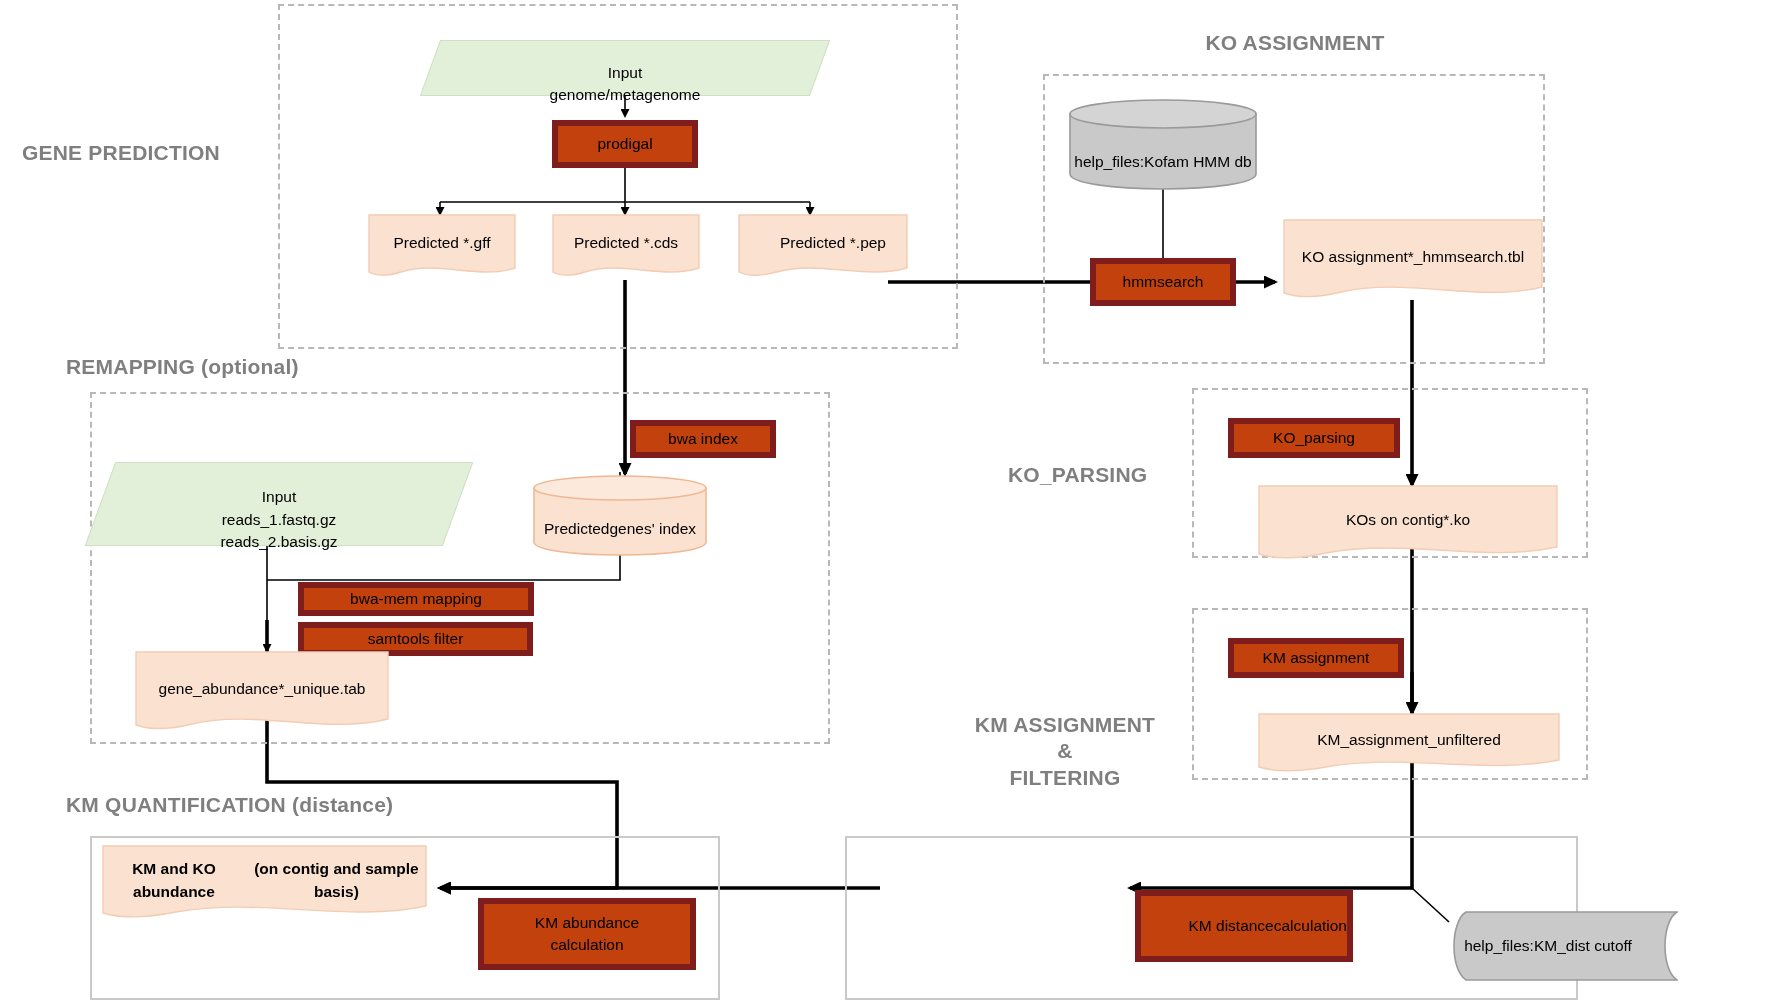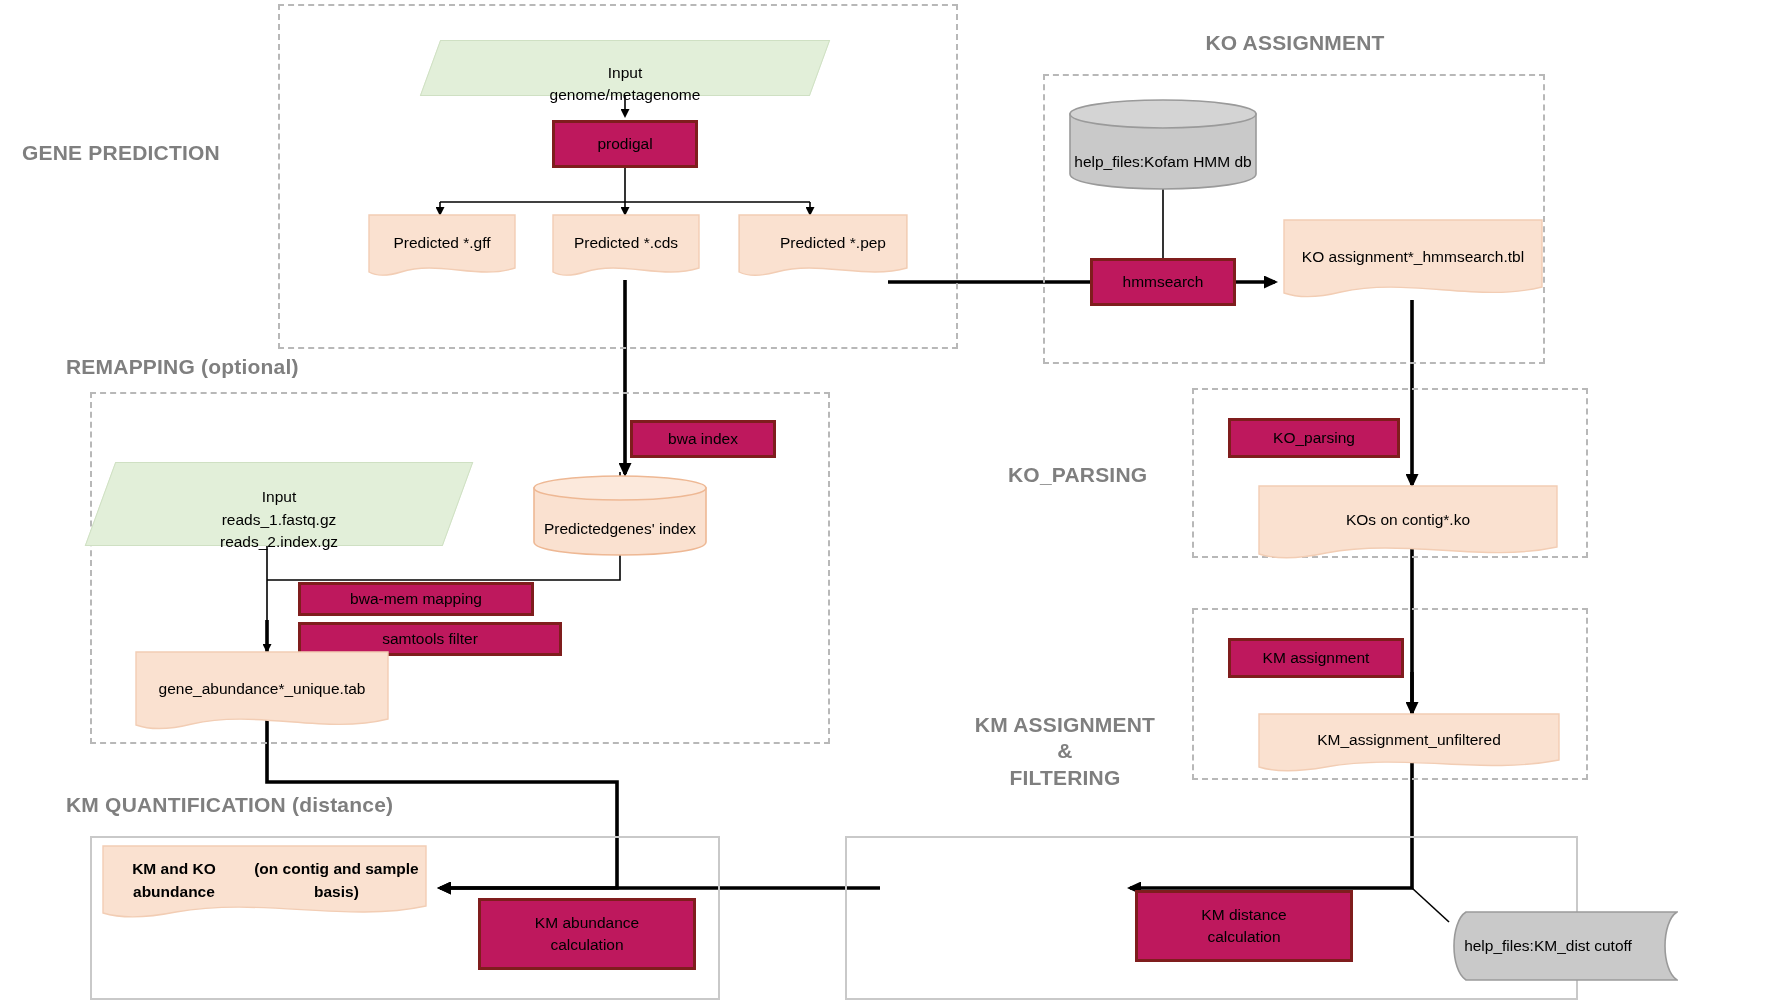--- a/index.html
+++ b/index.html
@@ -43,22 +43,22 @@
     display:flex;
     align-items:center;
     justify-content:center;
     text-align:center;
     font-size:15.5px;
     color:#000;
     line-height:1.45;
   }
   
   .proc{
-    background:#be185d;
-    border:3px solid #7f1d1d;
+    background:#c2410c;
+    border:6px solid #7f1d1d;
   }
   
   .inputpara{
     background:transparent;
     border:none;
   }
   .inputpara .shape{
     position:absolute;
     inset:0;
     background:#e2efd9;
@@ -236,41 +236,41 @@
 
   <div class="node proc" style="left:630px;top:420px;width:146px;height:38px;">
     <span>bwa index</span>
   </div>
 
   <div class="node inputpara" style="left:100px;top:462px;width:358px;height:84px;">
     <span class="shape"></span>
     <span class="txt">
       <span>Input</span><br>
       <span>reads_1.fastq.gz</span><br>
-      <span>reads_2.index.gz</span>
+      <span>reads_2.basis.gz</span>
     </span>
   </div>
 
   <div class="cyl" style="left:532px;top:474px;width:176px;height:82px;">
     <svg viewBox="0 0 176 82" preserveAspectRatio="none">
       <path d="M2,14 L2,68 C2,76 40,81 88,81 C136,81 174,76 174,68 L174,14 Z" fill="#fae1d0" stroke="#eeb894" stroke-width="1.6"></path>
       <ellipse cx="88" cy="14" rx="86" ry="12" fill="#fce9dc" stroke="#eeb894" stroke-width="1.6"></ellipse>
     </svg>
     <span class="txt" style="padding-top:14px;">
       <span>Predicted</span>
         <br>
       <span>genes' index</span>
     </span>
   </div>
 
   <div class="node proc" style="left:298px;top:582px;width:236px;height:34px;">
     <span>bwa-mem mapping</span>
   </div>
 
-  <div class="node proc" style="left:298px;top:622px;width:264px;height:34px;">
+  <div class="node proc" style="left:298px;top:622px;width:235px;height:34px;">
     <span>samtools filter</span>
   </div>
 
   <div class="doc" style="left:135px;top:651px;width:254px;height:84px;">
     <svg viewBox="0 0 254 84" preserveAspectRatio="none">
       <path d="M1,1 L253,1 L253,68 C190,84 122,58 57,73 C37,78 18,80 1,74 Z" fill="#fae1d0" stroke="#f2cdb4" stroke-width="1.4"></path>
     </svg>
     <span class="txt">
       <span>gene_abundance</span>
         <br>
@@ -314,21 +314,21 @@
       <span>(on contig and sample basis)</span>
     </span>
   </div>
 
   <div class="node proc" style="left:478px;top:898px;width:218px;height:72px;flex-direction:column;">
     <span>KM abundance</span>
     <span>calculation</span>
   </div>
 
 
-  <div class="node proc" style="left:1135px;top:890px;width:218px;height:72px;flex-direction:column;">
+  <div class="node proc" style="left:1135px;top:890px;width:218px;height:72px;flex-direction:row;justify-content:flex-end;">
     <span>KM distance</span>
     <span>calculation</span>
   </div>
 
   <div class="stored" style="left:1440px;top:910px;width:238px;height:72px;">
     <svg viewBox="0 0 238 72" preserveAspectRatio="none">
       <path d="M26,2 C10,12 10,60 26,70 L237,70 C221,60 221,12 237,2 Z" fill="#c9c9c9" stroke="#9a9a9a" stroke-width="1.6"></path>
     </svg>
     <span class="txt">
       <span>help_files:</span>

